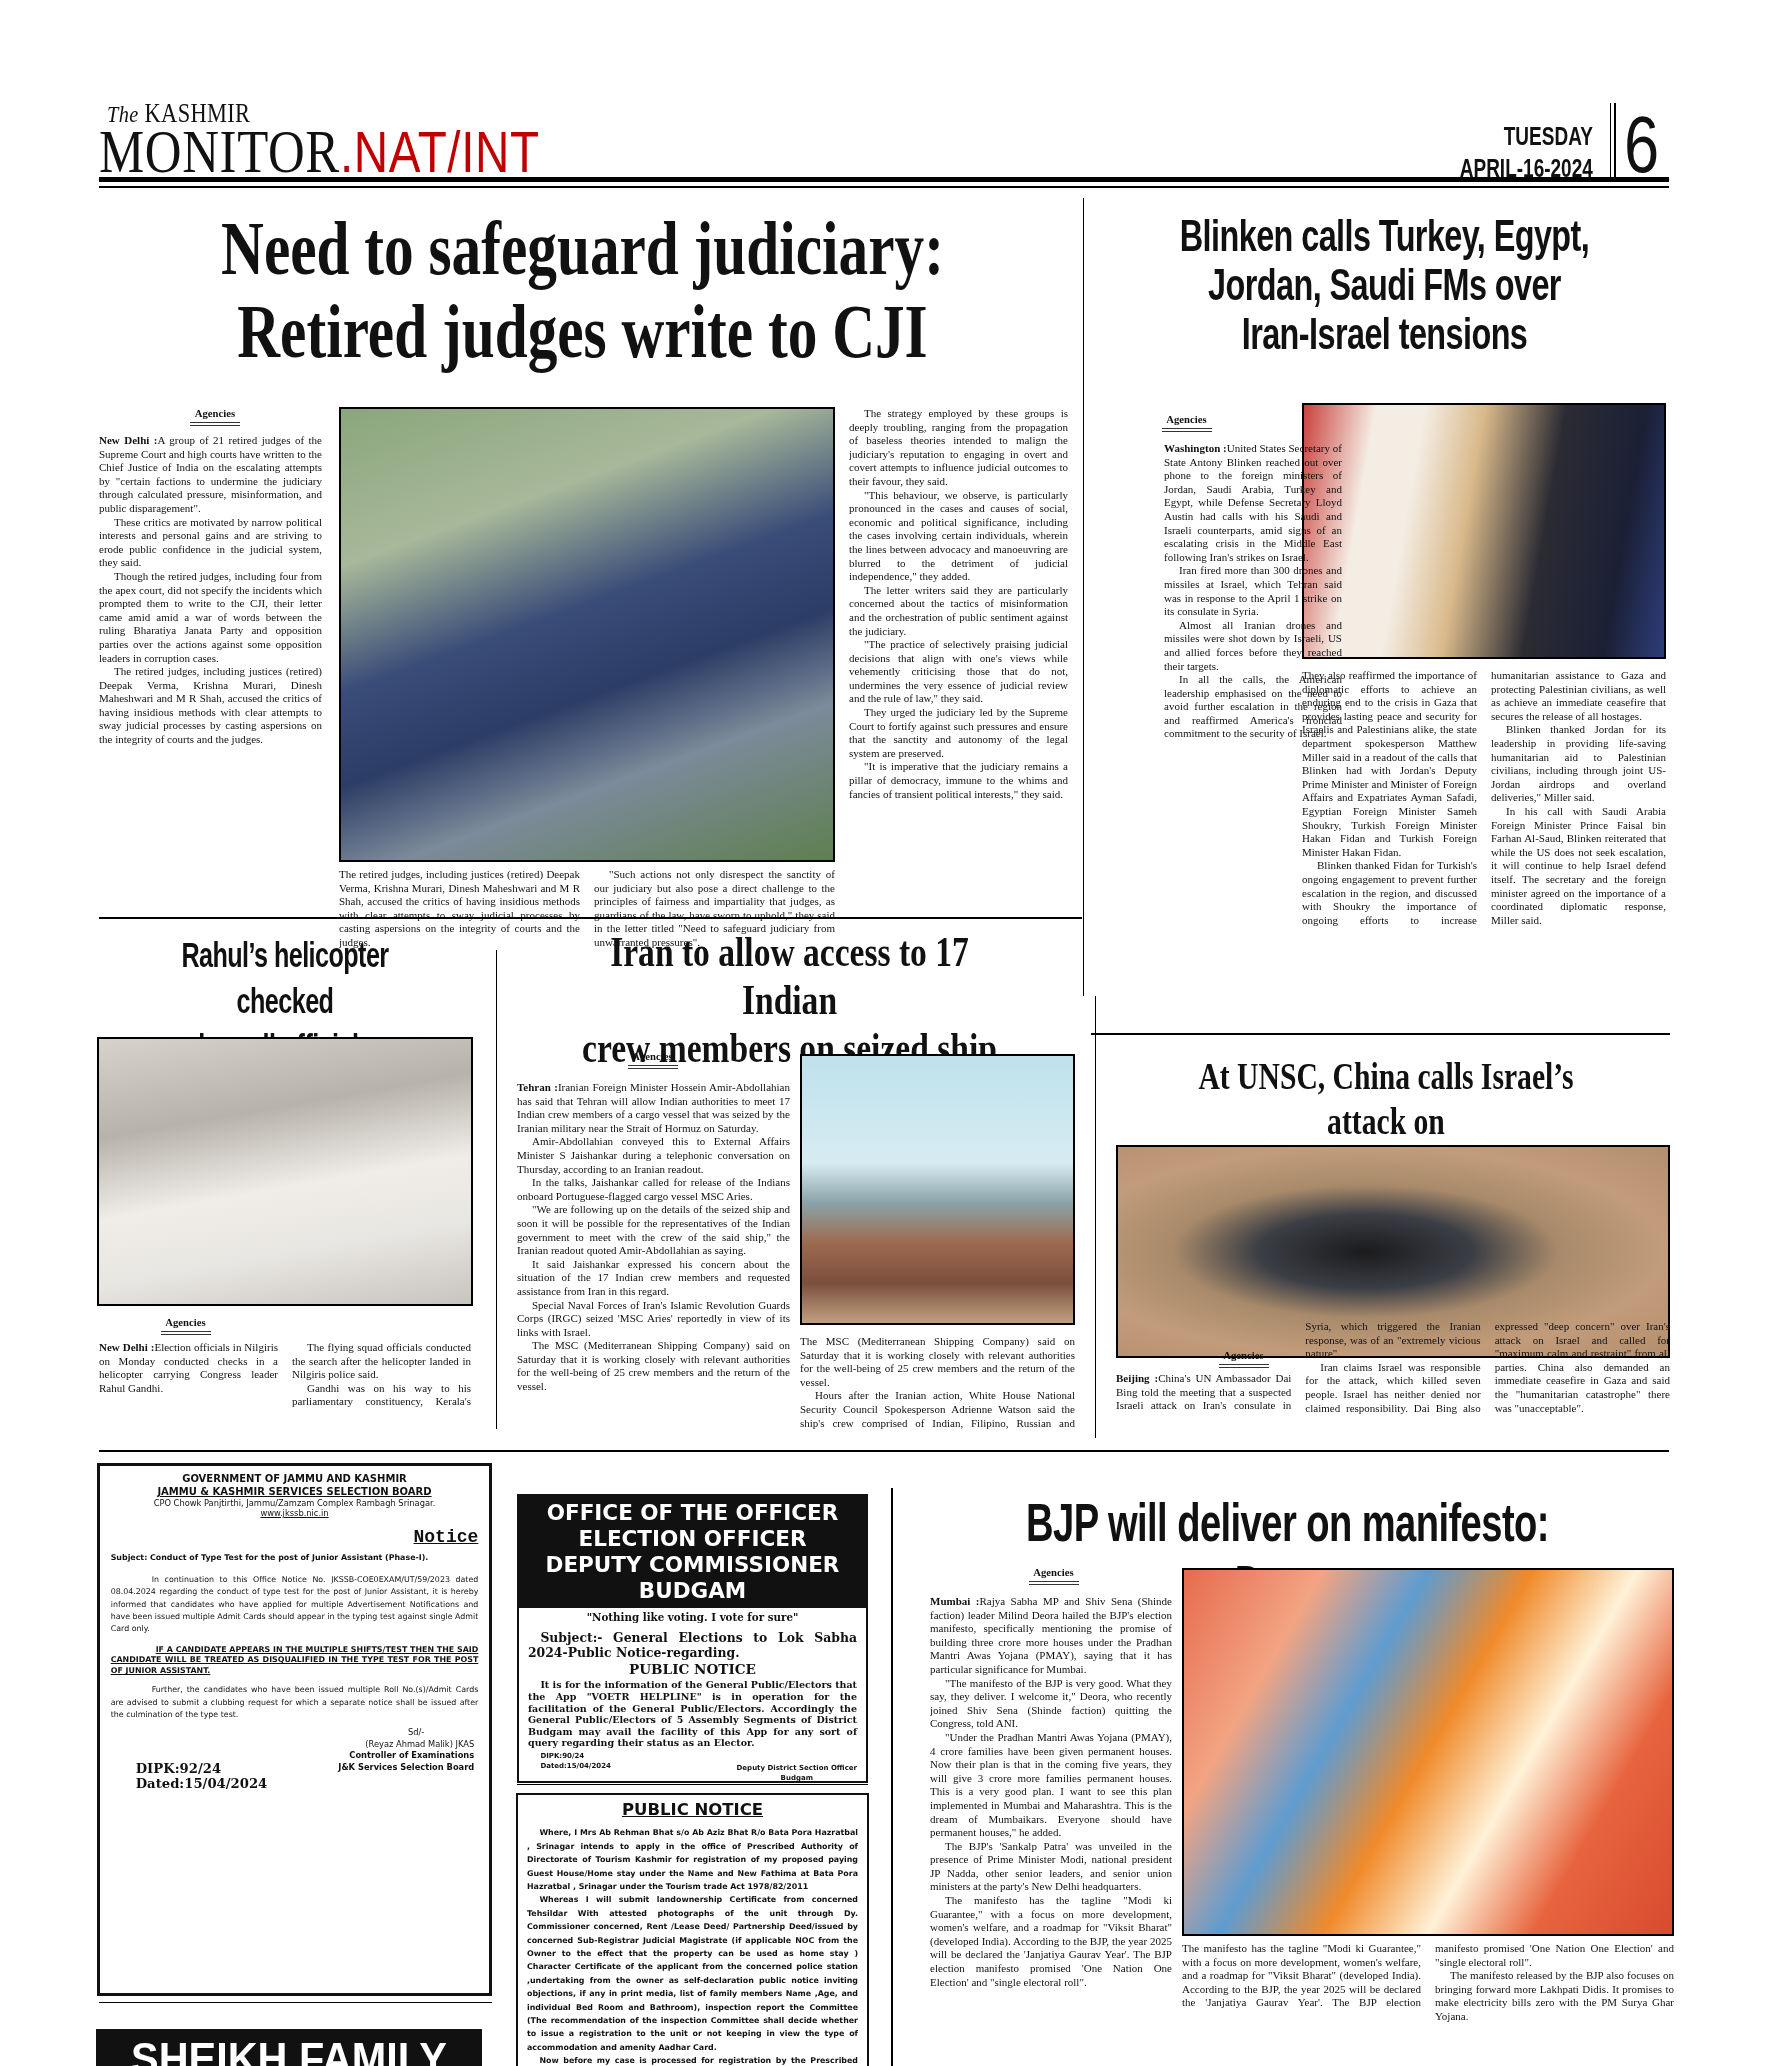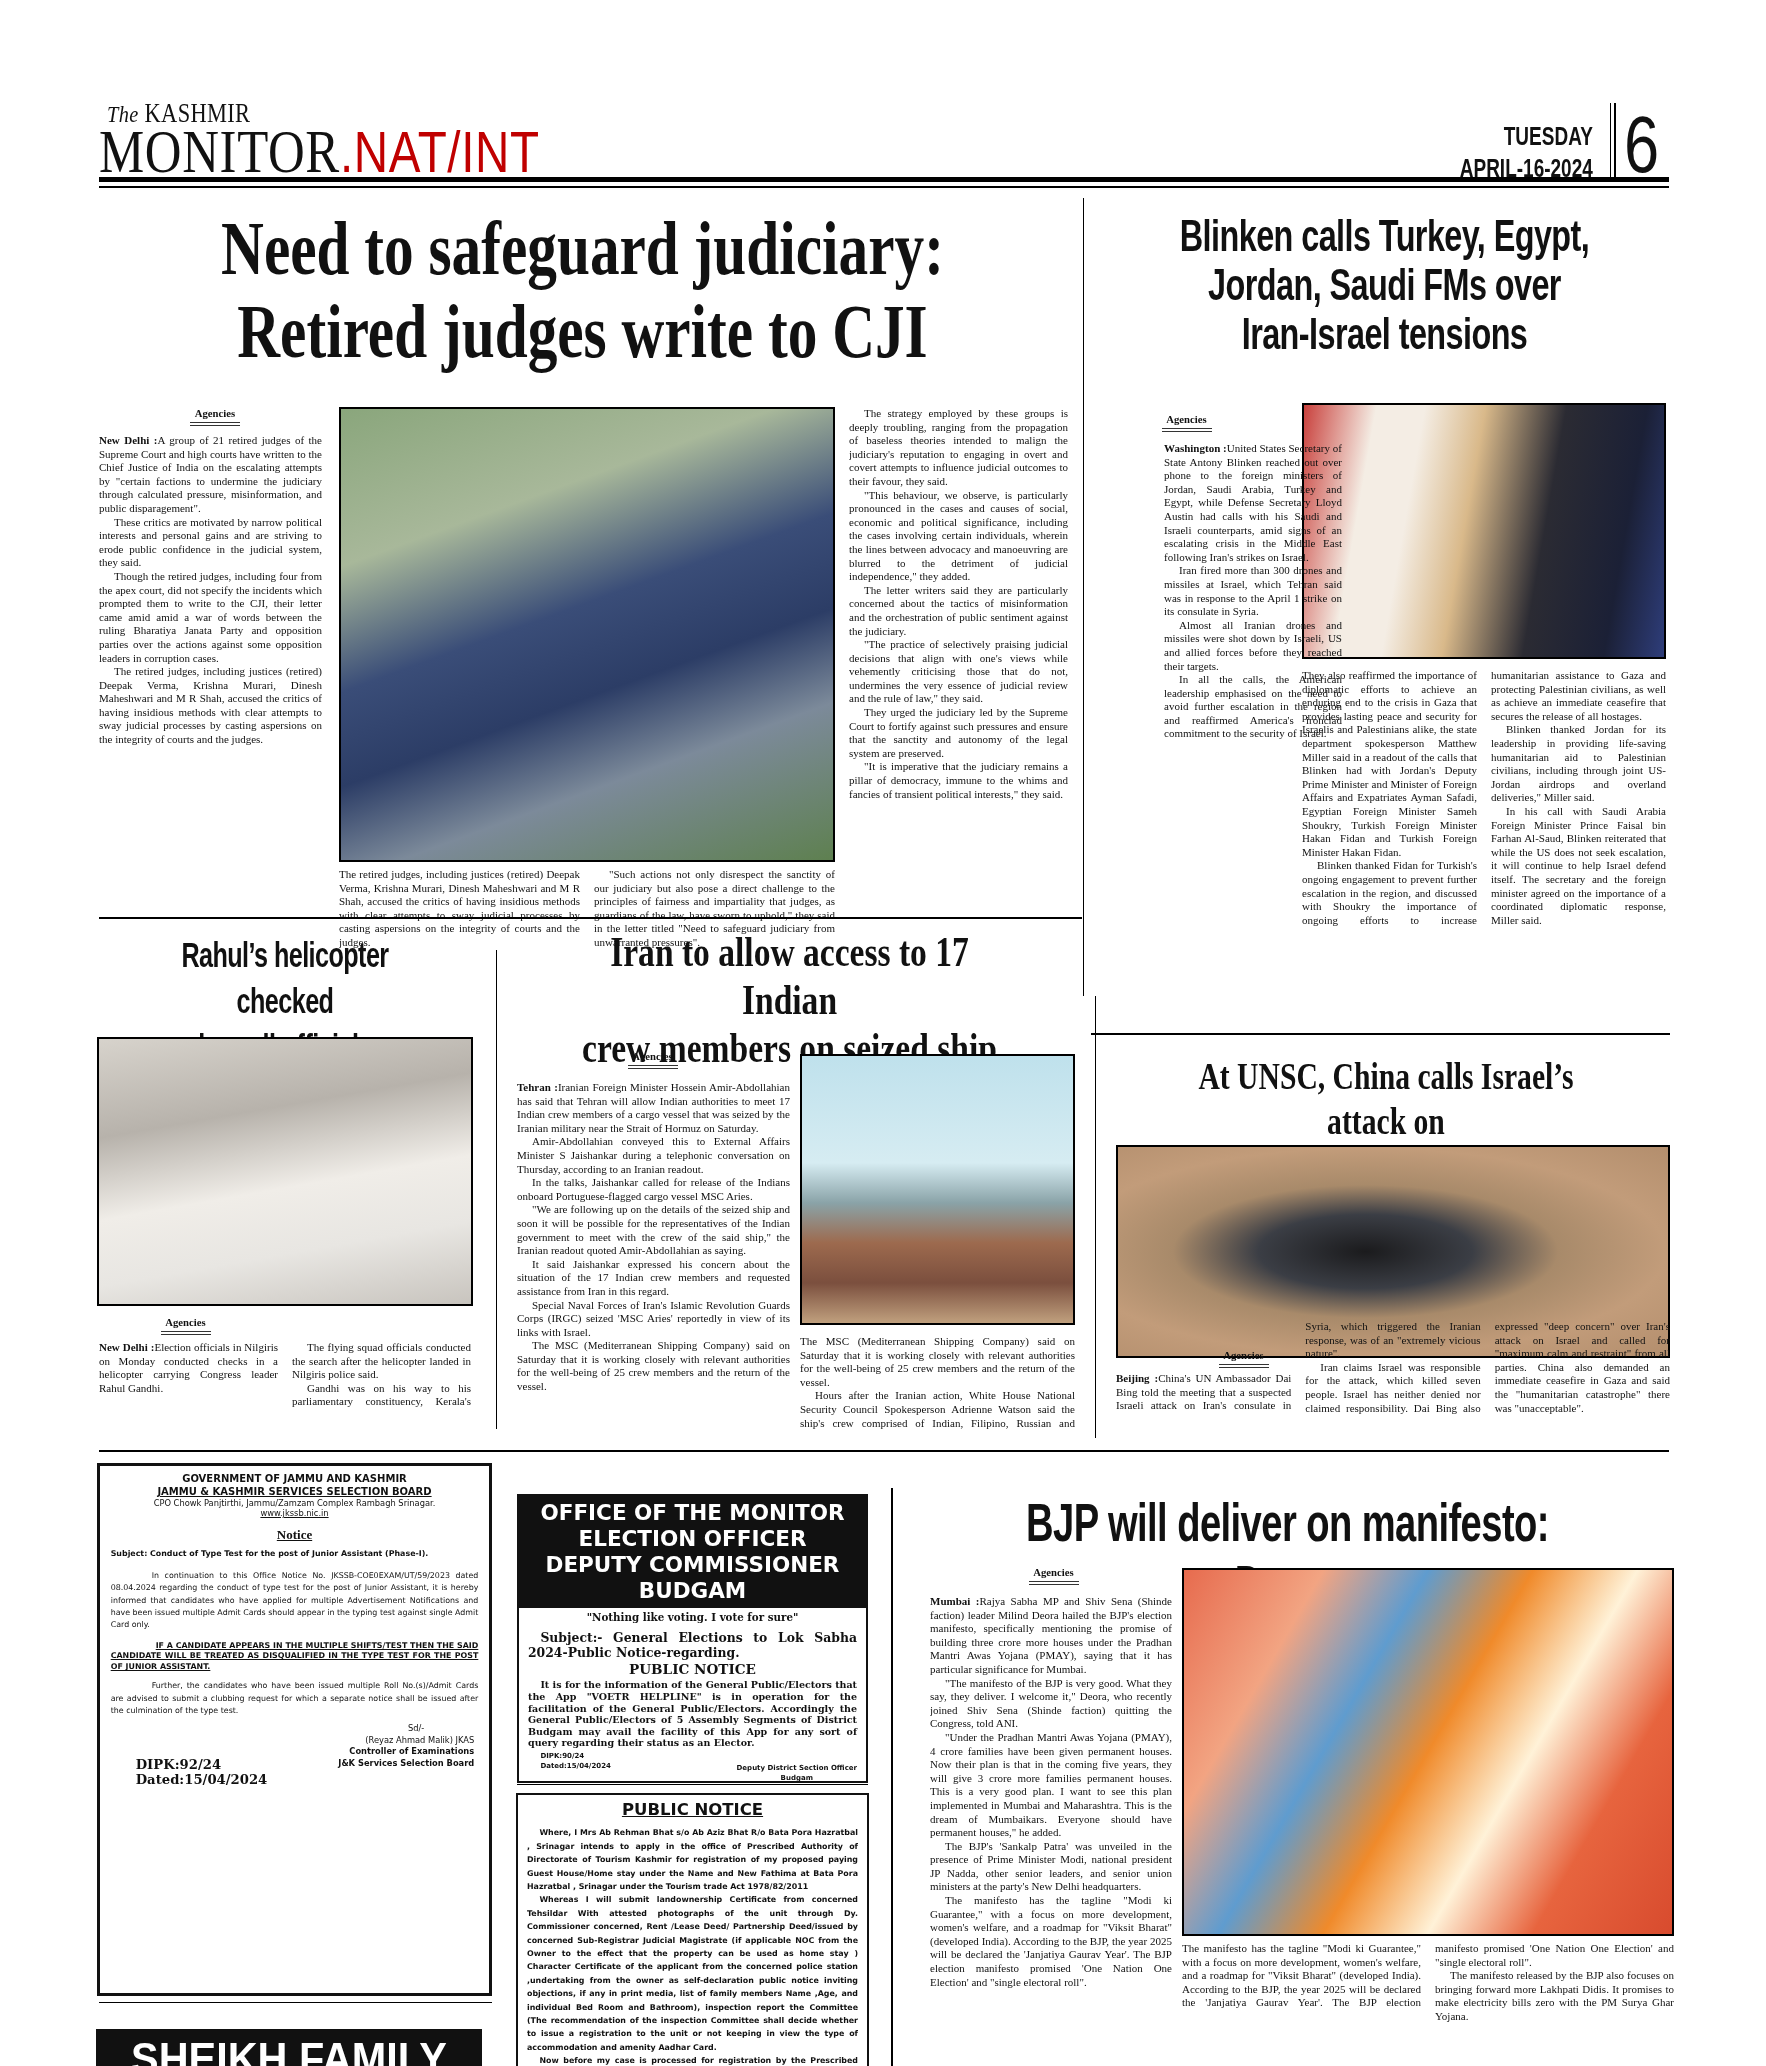--- a/index.html
+++ b/index.html
@@ -166,21 +166,21 @@
   <p>Iran claims Israel was responsible for the attack, which killed seven people. Israel has neither denied nor claimed responsibility. Dai Bing also expressed "deep concern" over Iran's attack on Israel and called for "maximum calm and restraint" from all parties. China also demanded an immediate ceasefire in Gaza and said the "humanitarian catastrophe" there was "unacceptable".</p>
 </div>
 
 <div class="abs hline" style="left:99px; top:1450px; width:1570px; height:1.7px;"></div>
 
 <div class="abs notice-box" style="left:97px; top:1463px; width:395px; height:533px; padding:7.4px 10.7px;">
   <div class="jk-head">GOVERNMENT OF JAMMU AND KASHMIR</div>
   <div class="jk-head" style="text-decoration:underline;">JAMMU &amp; KASHMIR SERVICES SELECTION BOARD</div>
   <div class="jk-sub">CPO Chowk Panjtirthi, Jammu/Zamzam Complex Rambagh Srinagar.</div>
   <div class="jk-sub" style="text-decoration:underline;">www.jkssb.nic.in</div>
-  <div style="text-align:center; font-family:Liberation Serif, serif; font-weight:bold; font-size:13px; margin:8.3px 0 5.8px; text-decoration:underline;">Notice</div>
+  <div style="text-align:right; font-family:Liberation Mono, monospace; font-weight:bold; font-size:18px; margin:8.3px 0 5.8px; text-decoration:underline;">Notice</div>
   <div class="jk-text" style="font-weight:bold; margin-bottom:9px;">Subject: Conduct of Type Test for the post of Junior Assistant (Phase-I).</div>
   <div class="jk-text" style="text-indent:41px;">In continuation to this Office Notice No. JKSSB-COE0EXAM/UT/59/2023 dated 08.04.2024 regarding the conduct of type test for the post of Junior Assistant, it is hereby informed that candidates who have applied for multiple Advertisement Notifications and have been issued multiple Admit Cards should appear in the typing test against single Admit Card only.</div>
   <div class="jk-text" style="font-weight:bold; text-decoration:underline; text-indent:45px; margin-top:9px; line-height:10.7px;">IF A CANDIDATE APPEARS IN THE MULTIPLE SHIFTS/TEST THEN THE SAID CANDIDATE WILL BE TREATED AS DISQUALIFIED IN THE TYPE TEST FOR THE POST OF JUNIOR ASSISTANT.</div>
   <div class="jk-text" style="text-indent:41px; margin-top:7.4px;">Further, the candidates who have been issued multiple Roll No.(s)/Admit Cards are advised to submit a clubbing request for which a separate notice shall be issued after the culmination of the type test.</div>
   <div style="position:relative; height:83px; margin-top:5.8px;">
     <div style="position:absolute; left:25px; top:34px; font-family:'DejaVu Serif',serif; font-weight:bold; font-size:13.2px; line-height:15px;">
       <div>DIPK:92/24</div>
       <div>Dated:15/04/2024</div>
     </div>
     <div style="position:absolute; right:4.1px; top:0; text-align:right; font-family:'DejaVu Sans',sans-serif; font-size:8.3px; line-height:11.6px;">
@@ -197,21 +197,21 @@
 <div class="abs notice-box" style="left:96px; top:2029px; width:386px; height:438px; border-width:2.5px;">
   <div class="sf-head" style="padding:2.5px 0 3.3px;">
     <div style="font-size:45px; line-height:50px; transform:scaleX(0.92);">SHEIKH FAMILY</div>
 
   </div>
 
 </div>
 
 <div class="abs notice-box" style="left:517px; top:1494px; width:351px; height:289px; border-width:2.5px;">
   <div class="deo-head">
-    <div>OFFICE OF THE MONITOR</div>
+    <div>OFFICE OF THE OFFICER</div>
     <div>ELECTION OFFICER</div>
     <div>DEPUTY COMMISSIONER</div>
     <div>BUDGAM</div>
   </div>
   <div style="padding:4.1px 9px;">
     <div class="deo-text" style="text-align:center; font-size:10.3px; margin-bottom:6.6px;">"Nothing like voting. I vote for sure"</div>
     <div class="deo-text" style="font-size:12.4px; line-height:15px; text-indent:12.4px;">Subject:- General Elections to Lok Sabha 2024-Public Notice-regarding.</div>
     <div class="deo-text" style="text-align:center; font-size:13.6px; line-height:19px;">PUBLIC NOTICE</div>
     <div class="deo-text" style="text-indent:12.4px;">It is for the information of the General Public/Electors that the App "VOETR HELPLINE" is in operation for the facilitation of the General Public/Electors. Accordingly the General Public/Electors of 5 Assembly Segments of District Budgam may avail the facility of this App for any sort of query regarding their status as an Elector.</div>
     <div style="position:relative; height:25px; margin-top:1.7px; font-family:'DejaVu Sans',sans-serif; font-weight:bold; font-size:7px; line-height:10px;">

